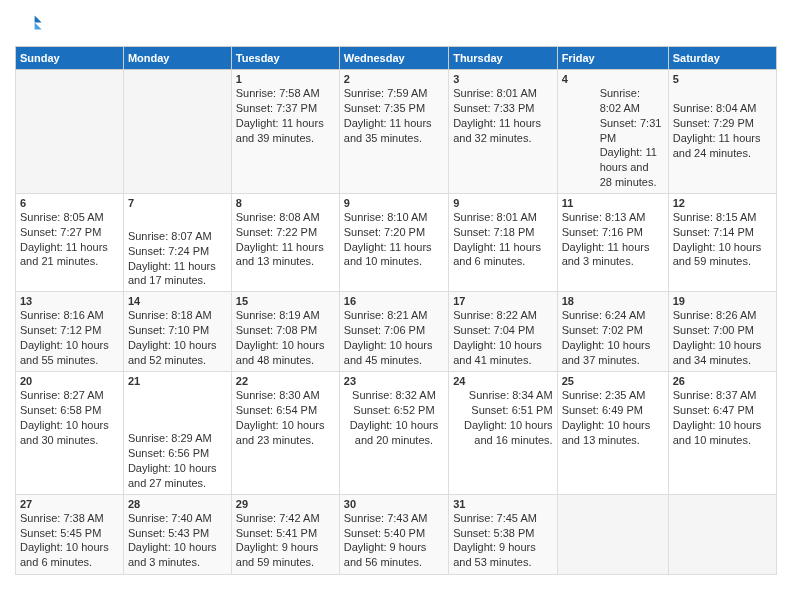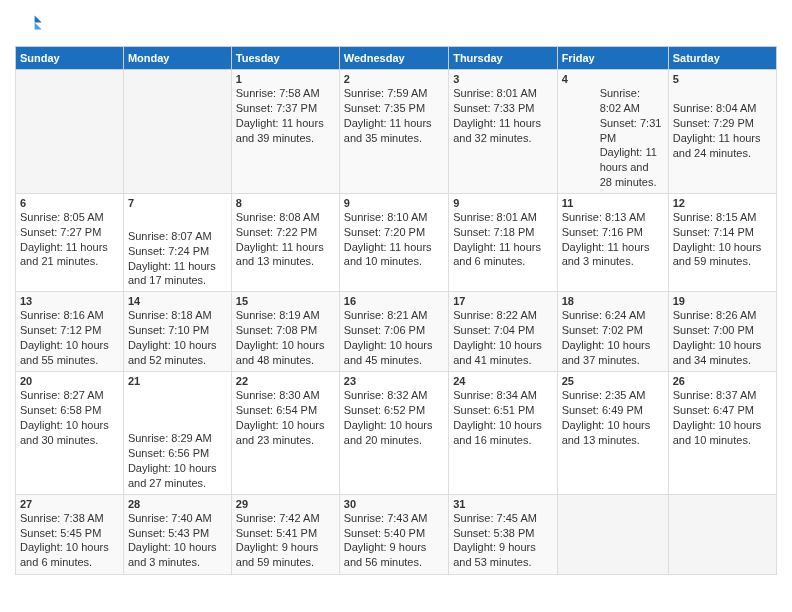--- a/index.html
+++ b/index.html
@@ -267,27 +267,27 @@
 Daylight: 10 hours and 27 minutes.</div>
           </td>
           <td>
             <span class="day-number">22</span>
             <div class="cell-content" style="white-space: pre-line;">Sunrise: 8:30 AM
 Sunset: 6:54 PM
 Daylight: 10 hours and 23 minutes.</div>
           </td>
           <td>
             <span class="day-number">23</span>
-            <div class="cell-content" style="white-space: pre-line;">Sunrise: 8:32 AM
+            <div class="cell-content" style="white-space: pre-line; text-align: center;">Sunrise: 8:32 AM
 Sunset: 6:52 PM
 Daylight: 10 hours and 20 minutes.</div>
           </td>
           <td>
             <span class="day-number">24</span>
-            <div class="cell-content" style="white-space: pre-line;">Sunrise: 8:34 AM
+            <div class="cell-content" style="white-space: pre-line; text-align: right;">Sunrise: 8:34 AM
 Sunset: 6:51 PM
 Daylight: 10 hours and 16 minutes.</div>
           </td>
           <td>
             <span class="day-number">25</span>
             <div class="cell-content" style="white-space: pre-line;">Sunrise: 2:35 AM
 Sunset: 6:49 PM
 Daylight: 10 hours and 13 minutes.</div>
           </td>
           <td>

